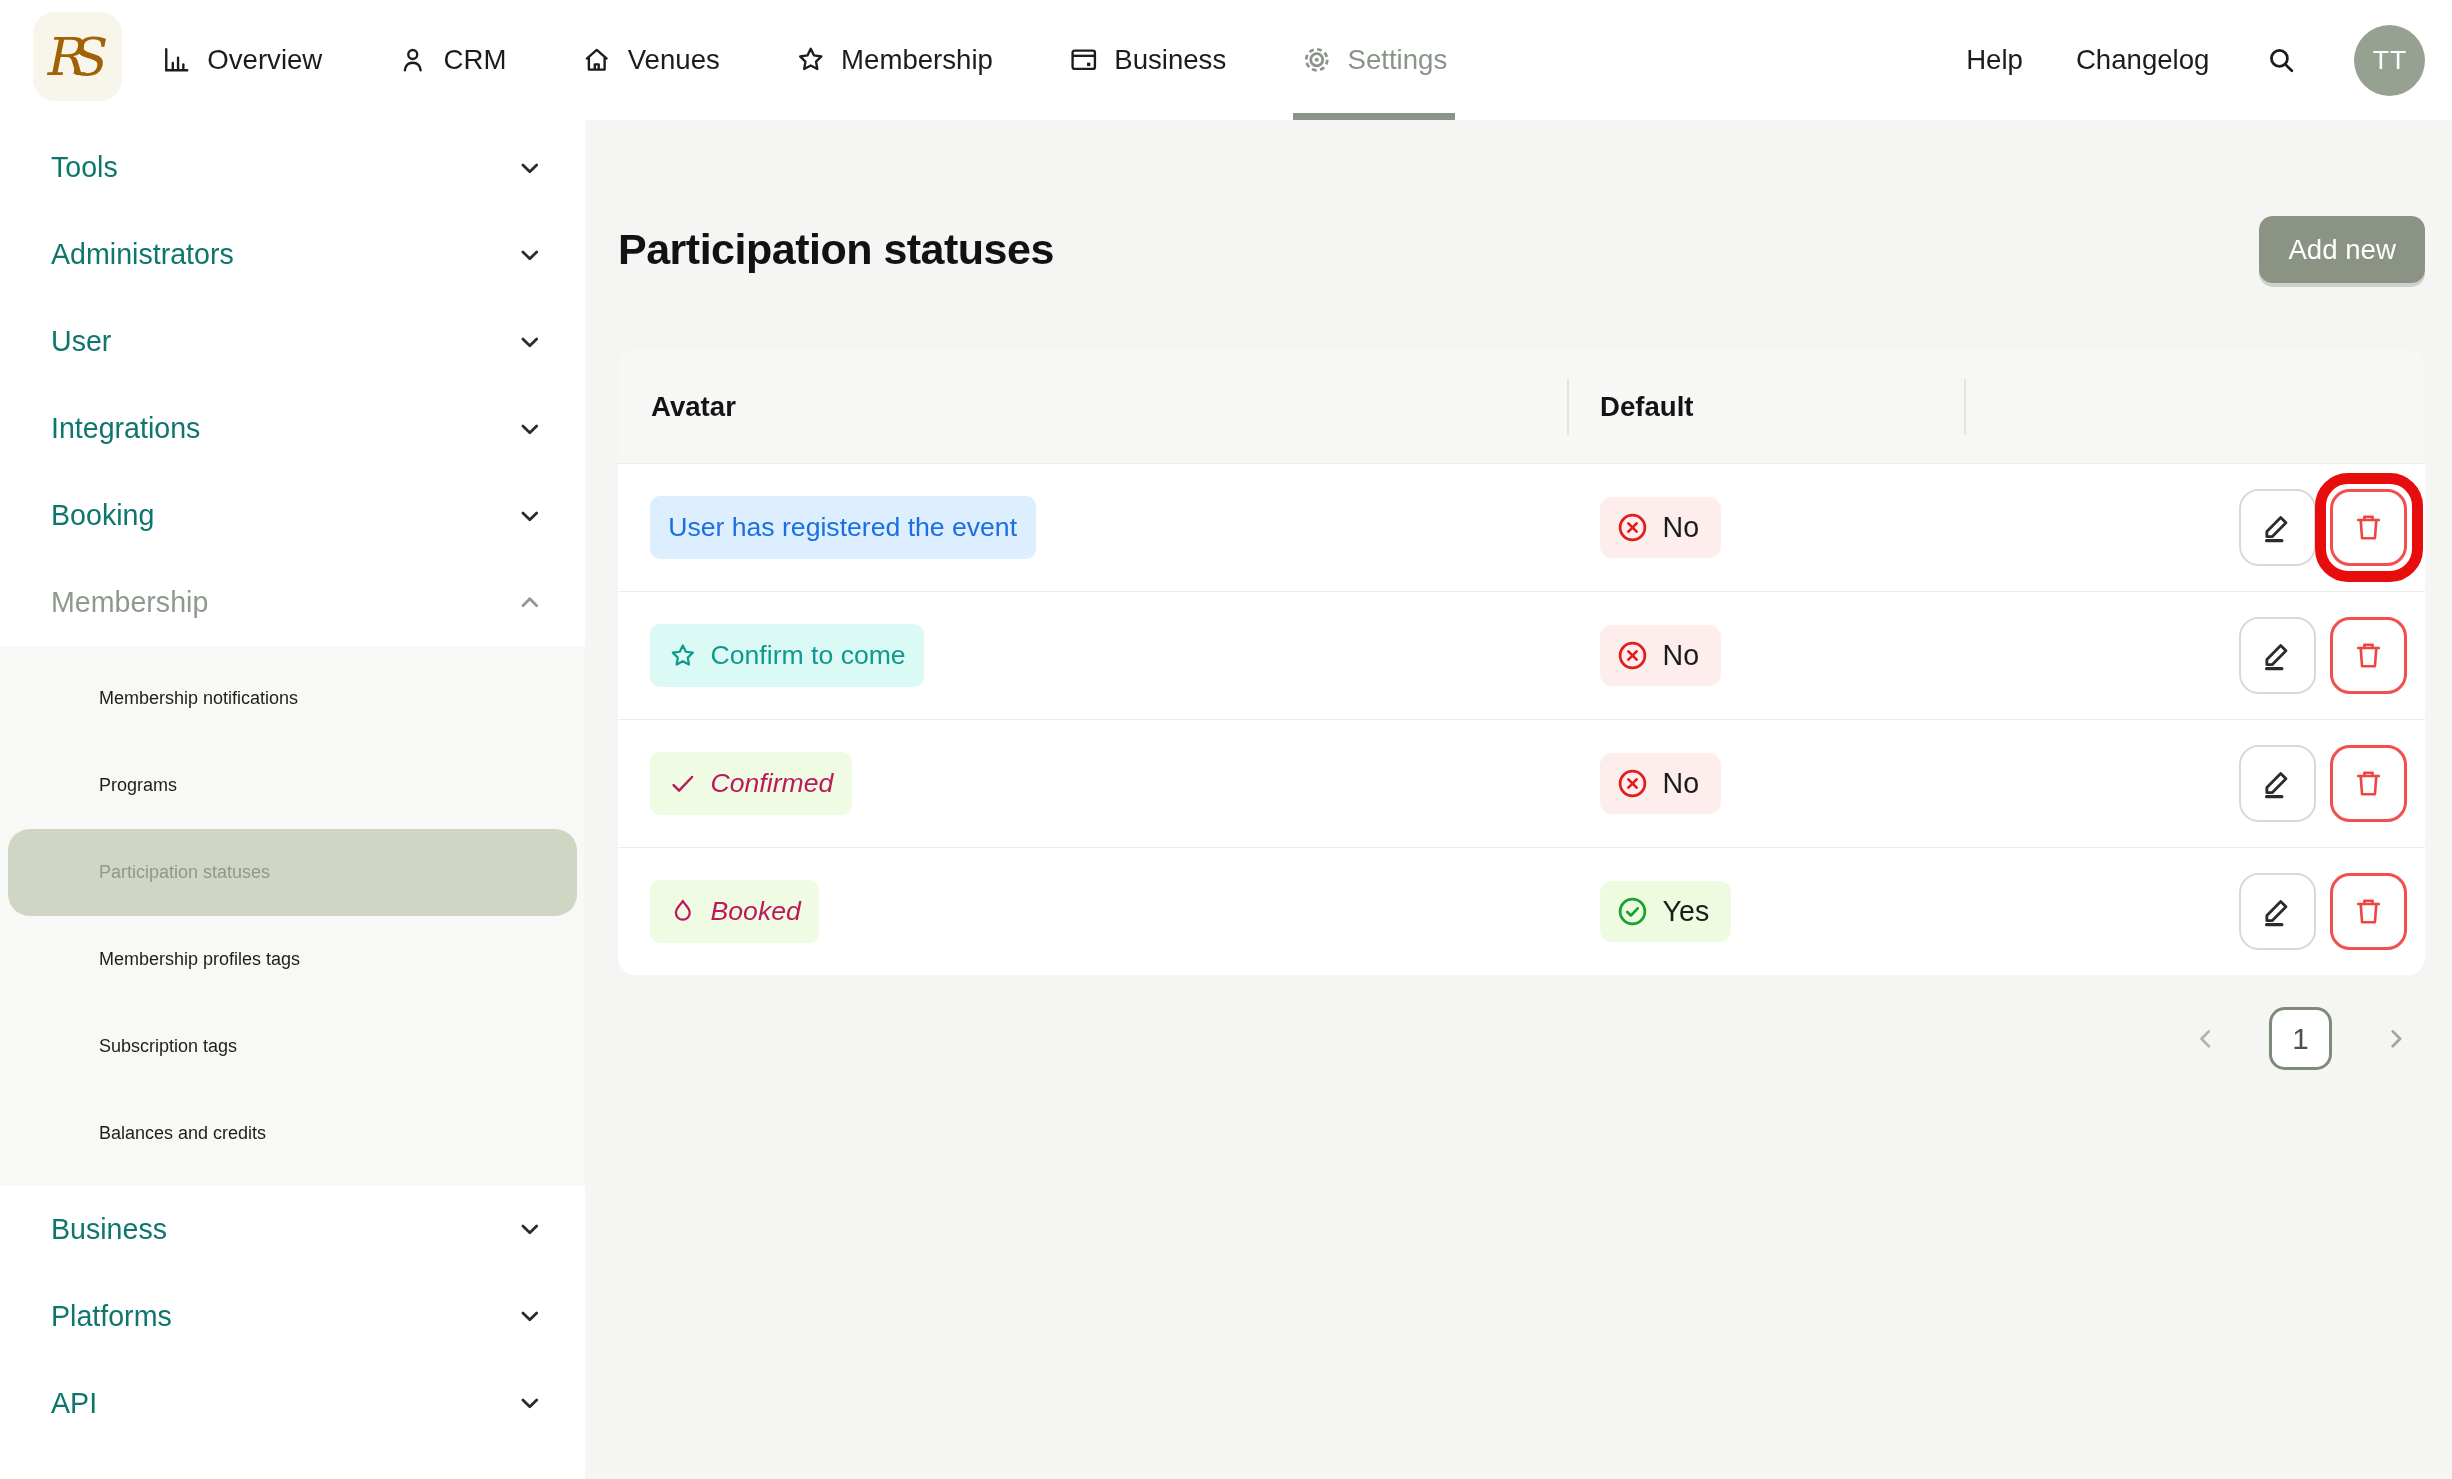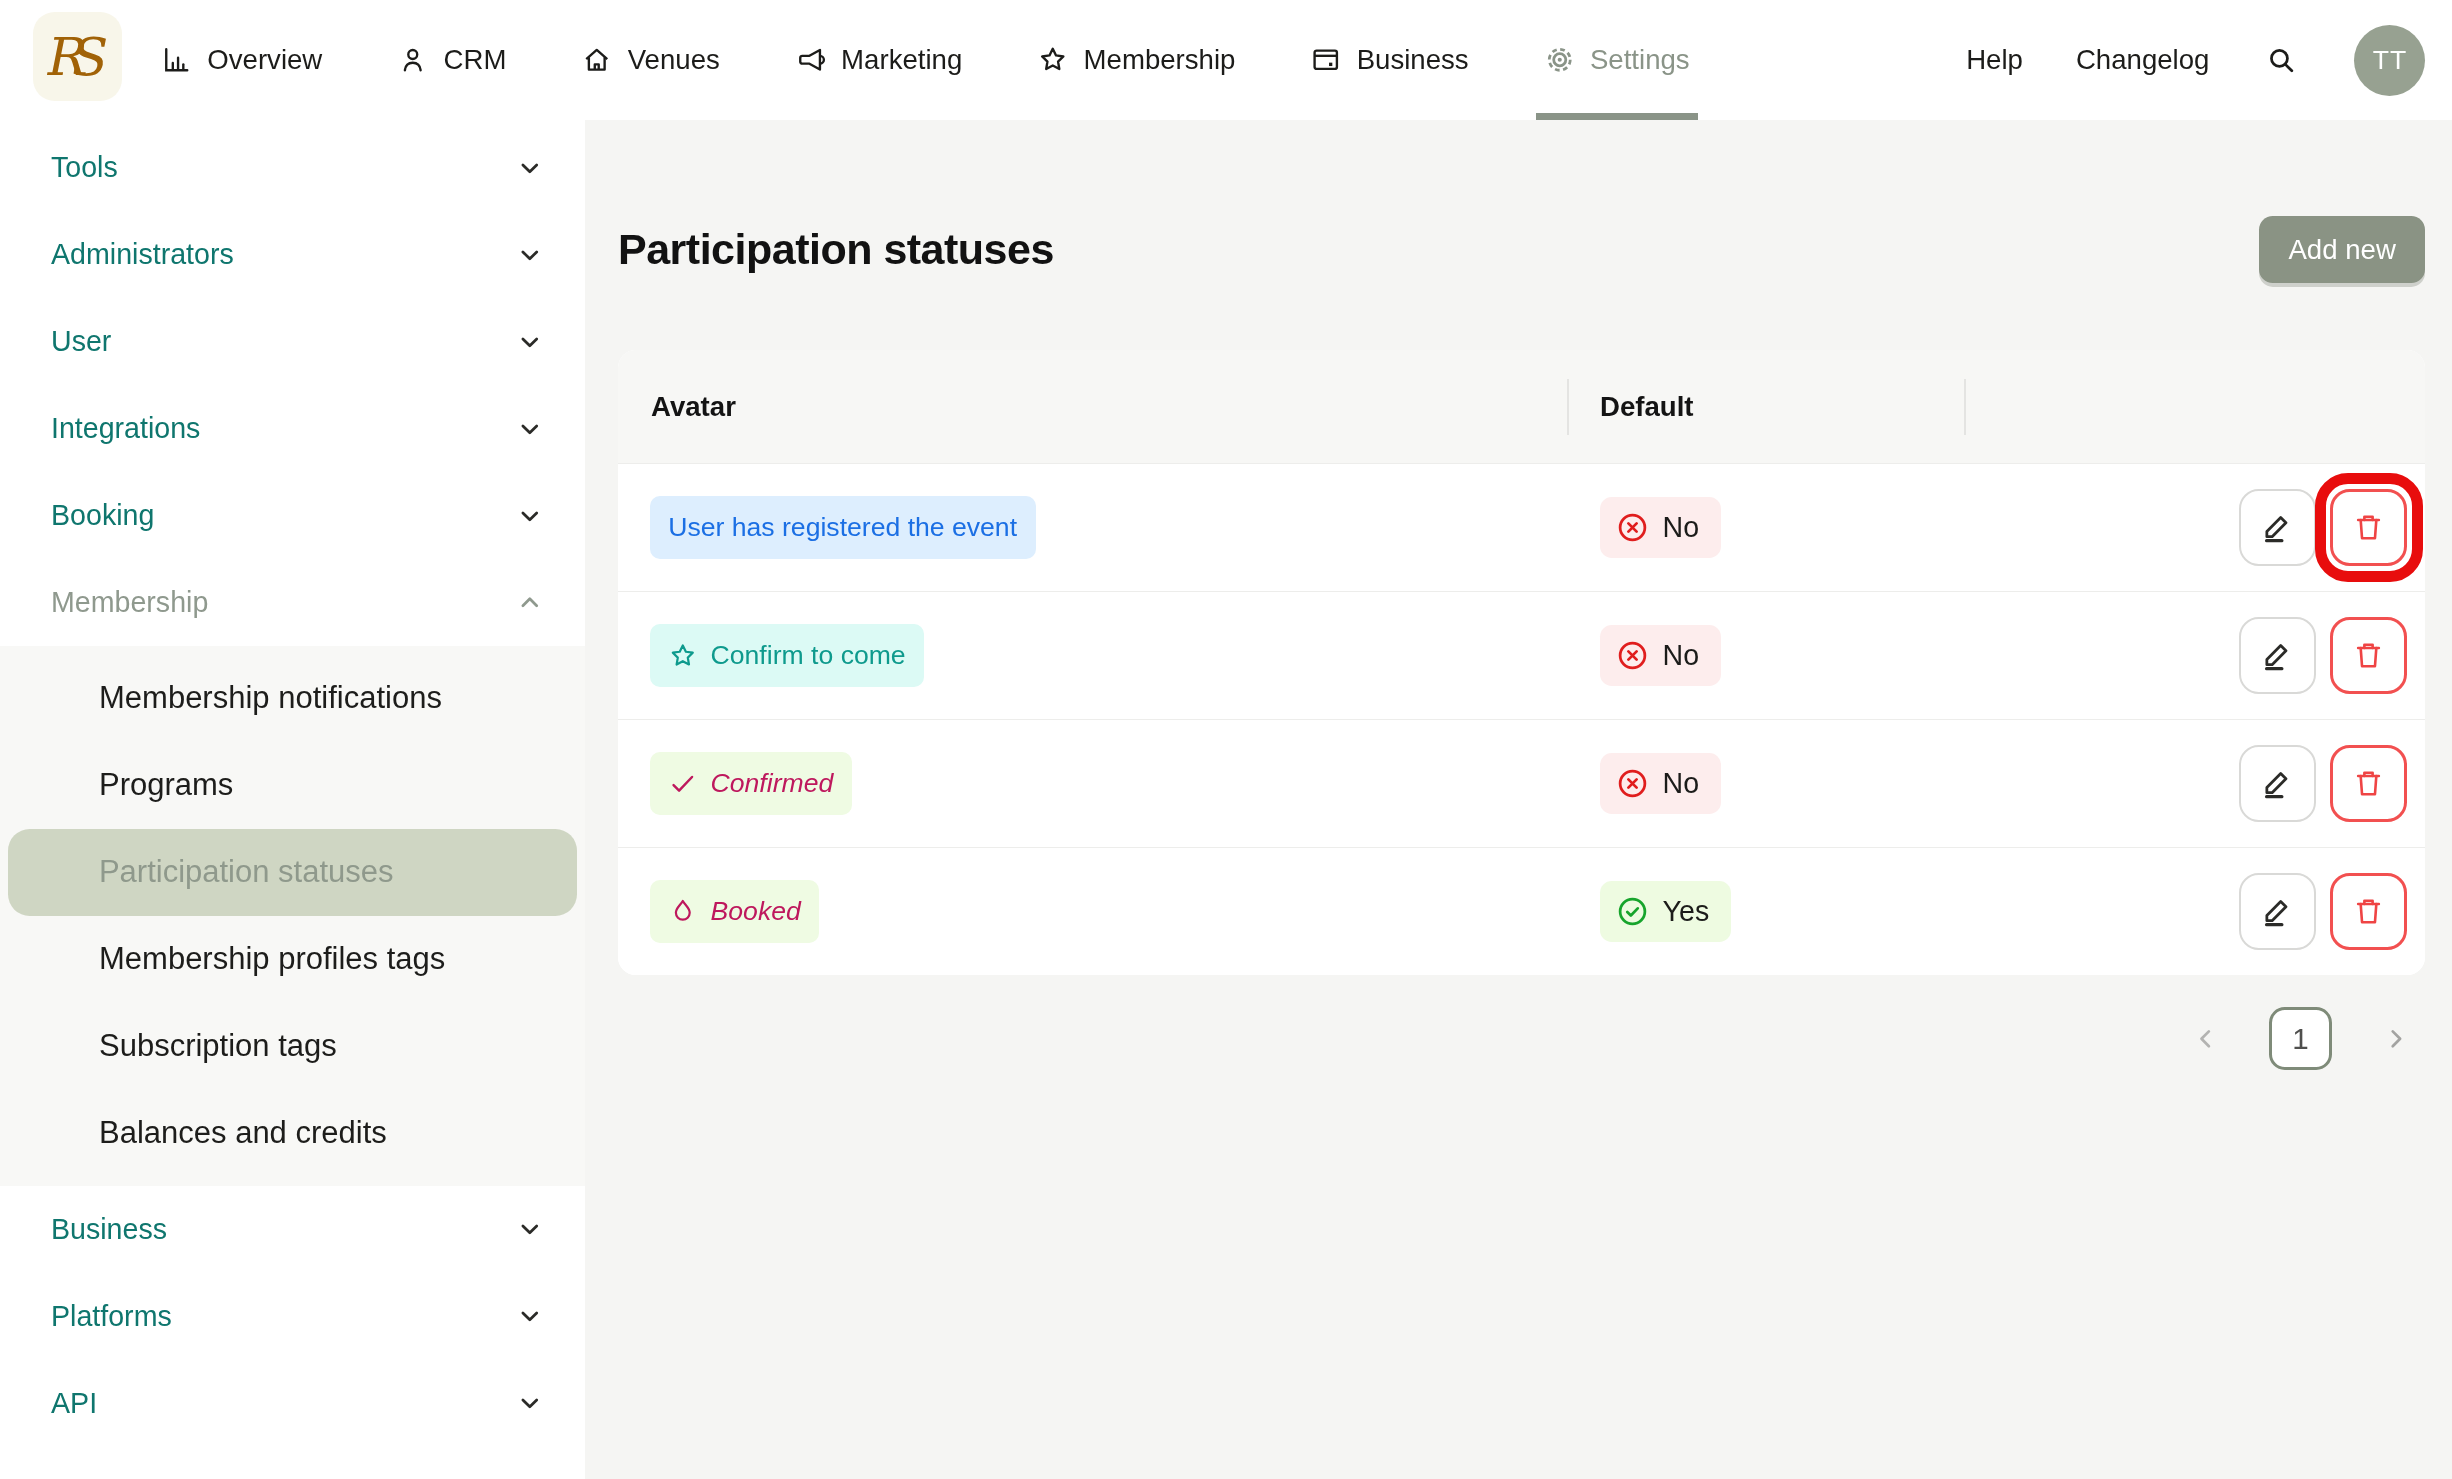--- a/index.html
+++ b/index.html
@@ -25,21 +25,21 @@
             display:flex; align-items:center; justify-content:center; cursor:pointer; }
 
   
   .sidebar { position:absolute; left:0; top:120px; width:585px; height:1359px; background:#ffffff; padding-top:3.9px; }
   .side-item { height:87px; display:flex; align-items:center; justify-content:space-between; padding:0 41px 0 51px;
                font-size:28.6px; color:#0f766e; cursor:pointer; }
   .side-item .chev { width:27.6px; height:27.6px; color:#2b2b28; flex:none; }
   .side-item.expanded { color:#8f998e; }
   .side-item.expanded .chev { color:#8f998e; }
   .side-sub { background:#f8f8f6; padding:8.9px 0; }
-  .side-sub-item { height:87px; display:flex; align-items:center; padding-left:99px; font-size:31px; color:#1d1d1b; cursor:pointer; }
+  .side-sub-item { height:87px; display:flex; align-items:center; padding-left:99px; font-size:18px; color:#1d1d1b; cursor:pointer; }
   .side-sub-item.selected { background:#cfd6c3; border-radius:21.7px; margin:0 7.9px; padding-left:91px; color:#8f998c; }
 
   
   .content { position:absolute; left:585px; top:120px; width:1868px; height:1359px; }
   .page-head { position:absolute; left:33px; right:27.6px; top:95px; height:69px; display:flex; align-items:center; justify-content:space-between; }
   .page-title { font-size:43px; font-weight:700; color:#121212; letter-spacing:-0.5px; }
   .add-btn { height:67px; padding:0 29.6px; border:none; border-radius:13.8px; background:#8a9384; color:#ffffff; font-size:27.6px;
              font-family:inherit; cursor:pointer; box-shadow:0 3.9px 0 rgba(90,100,85,0.25); }
 
   .card { position:absolute; left:33px; top:230px; width:1807px; background:#ffffff; border-radius:17.7px; overflow:hidden; }
@@ -105,27 +105,20 @@
       <div class="nav-item">
         <svg viewBox="0 0 24 24" fill="none" stroke="currentColor" stroke-width="1.8" stroke-linejoin="round">
             <path d="M4 11.5 12 4.5l8 7"></path>
             <path d="M6 10v9.5h12V10"></path>
             <path d="M10.5 19.5v-4h3v4"></path>
           </svg>
         <span>Venues</span>
       </div>
       <div class="nav-item">
         <svg viewBox="0 0 24 24" fill="none" stroke="currentColor" stroke-width="1.8" stroke-linejoin="round">
-            <path d="M19 4.5v15l-8-4.5H5.5a1.5 1.5 0 0 1-1.5-1.5v-3a1.5 1.5 0 0 1 1.5-1.5H11z"></path>
-            <path d="M19 9a3 3 0 0 1 0 6"></path>
-          </svg>
-        <span>Marketing</span>
-      </div>
-      <div class="nav-item">
-        <svg viewBox="0 0 24 24" fill="none" stroke="currentColor" stroke-width="1.8" stroke-linejoin="round">
             <path d="M12 3.6l2.5 5.1 5.6.8-4.05 3.95.95 5.6L12 16.4l-5 2.65.95-5.6L3.9 9.5l5.6-.8z"></path>
           </svg>
         <span>Membership</span>
       </div>
       <div class="nav-item">
         <svg viewBox="0 0 24 24" fill="none" stroke="currentColor" stroke-width="1.8" stroke-linejoin="round">
             <rect x="3.5" y="5" width="17" height="14" rx="1.5"></rect>
             <path d="M3.5 9h17"></path>
             <path d="M14.5 15.5h2.5" stroke-width="2.6"></path>
           </svg>

